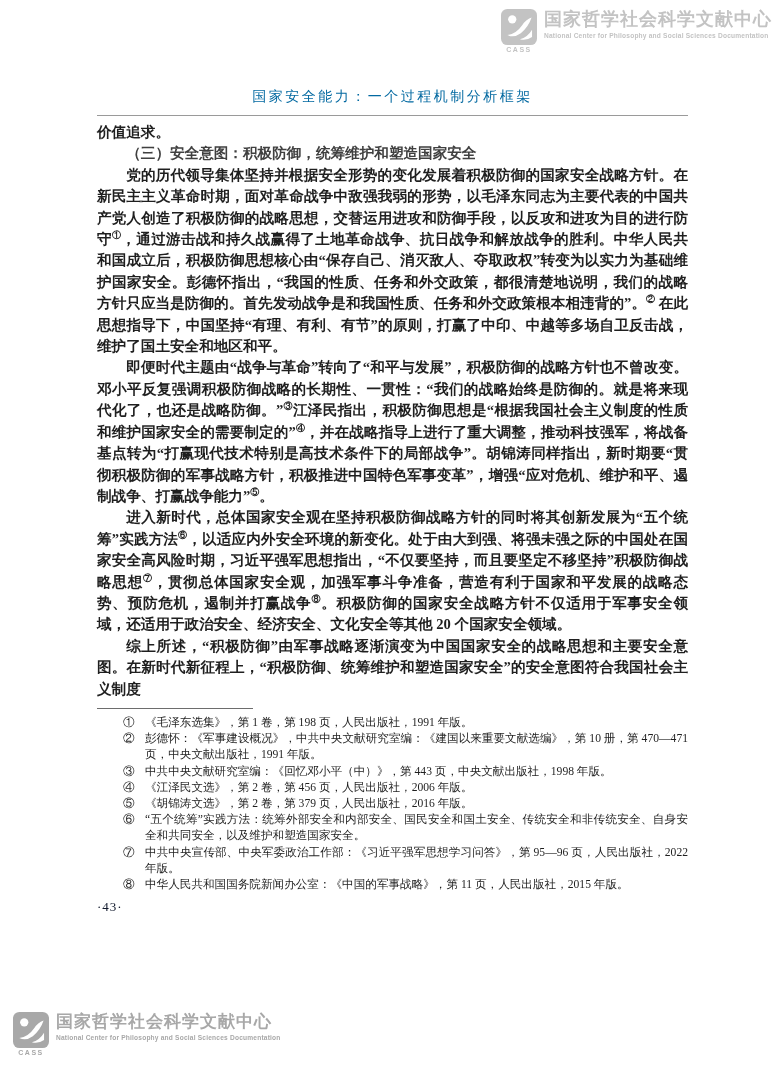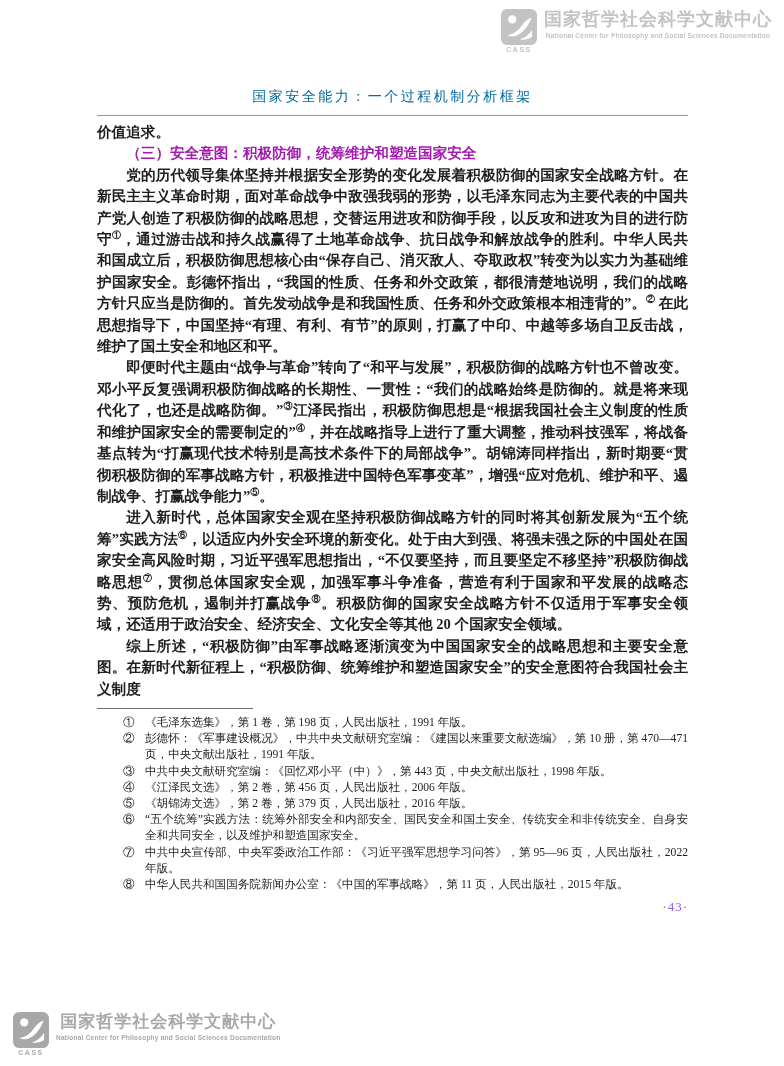--- a/index.html
+++ b/index.html
@@ -6,21 +6,21 @@
   .page{
     position:relative;
     width:784px;height:1066px;
     margin:0 auto;
     background:#ffffff;
     overflow:hidden;
     font-family:"Liberation Serif","DejaVu Serif",serif;
     color:#1f1f1f;
   }
   
-  .wm{position:absolute;display:flex;align-items:flex-start;gap:6px;user-select:none;text-align:center;}
+  .wm{position:absolute;display:flex;align-items:flex-start;gap:6px;user-select:none;}
   .wm-top{top:9px;right:12px;}
   .wm-bottom{left:12px;bottom:10px;}
   .wm .icon-col{display:flex;flex-direction:column;align-items:center;width:38px;}
   .wm .icon-col svg{display:block;}
   .wm .cass{font-family:"Liberation Sans",sans-serif;font-weight:700;font-size:7px;letter-spacing:1.5px;margin-top:1px;}
   .wm .txt-col{display:flex;flex-direction:column;}
   .wm .cn{font-family:"Liberation Sans",sans-serif;font-weight:700;letter-spacing:1px;line-height:1.15;}
   .wm-top .cn{font-size:18px;}
   .wm-bottom .cn{font-size:17px;}
   .wm .en{font-family:"Liberation Sans",sans-serif;font-weight:600;font-size:6.6px;letter-spacing:.2px;margin-top:2px;white-space:nowrap;}
@@ -30,30 +30,30 @@
     text-align:center;font-size:14px;letter-spacing:2.5px;color:#0369a1;
     padding-bottom:9px;
   }
   .title-rule{border:none;border-top:1px solid #9a9a9a;margin:0 0 6px 0;height:0;}
   .body-text{font-size:14.6px;line-height:21.4px;text-align:justify;}
   .body-text p{margin:0;font-weight:bold;}
   .no-indent{text-indent:0;}
   .para{text-indent:2em;}
   .section-heading{
     margin:0;text-indent:2em;font-size:14.6px;line-height:21.4px;
-    font-family:"Liberation Sans","DejaVu Sans",sans-serif;font-weight:700;color:#a21caf;
+    font-family:"Liberation Sans","DejaVu Sans",sans-serif;font-weight:700;color:#404040;
   }
   sup.fn-ref{font-size:9px;line-height:0;vertical-align:super;}
   
   .fn-sep{border:none;border-top:1px solid #6d6d6d;width:156px;margin:8px 0 6px 0;height:0;}
   .footnotes{font-size:11.6px;line-height:16.2px;text-align:justify;}
   .fn-row{display:flex;padding-left:26px;}
   .fn-marker{flex:0 0 22px;}
   .fn-text{flex:1;}
-  .page-number{margin-top:6px;text-align:right;font-size:13px;letter-spacing:1px;color:#8b5cf6;}
+  .page-number{margin-top:6px;text-align:left;font-size:13px;letter-spacing:1px;color:#0f172a;}
 </style>
 </head>
 <body>
 
 <div class="page">
 
   <div class="wm wm-top" id="wm-top" style="color: rgb(195, 195, 195);">
     <div class="icon-col">
       <span>
         <svg width="36" height="36" viewBox="0 0 40 40" aria-hidden="true">

